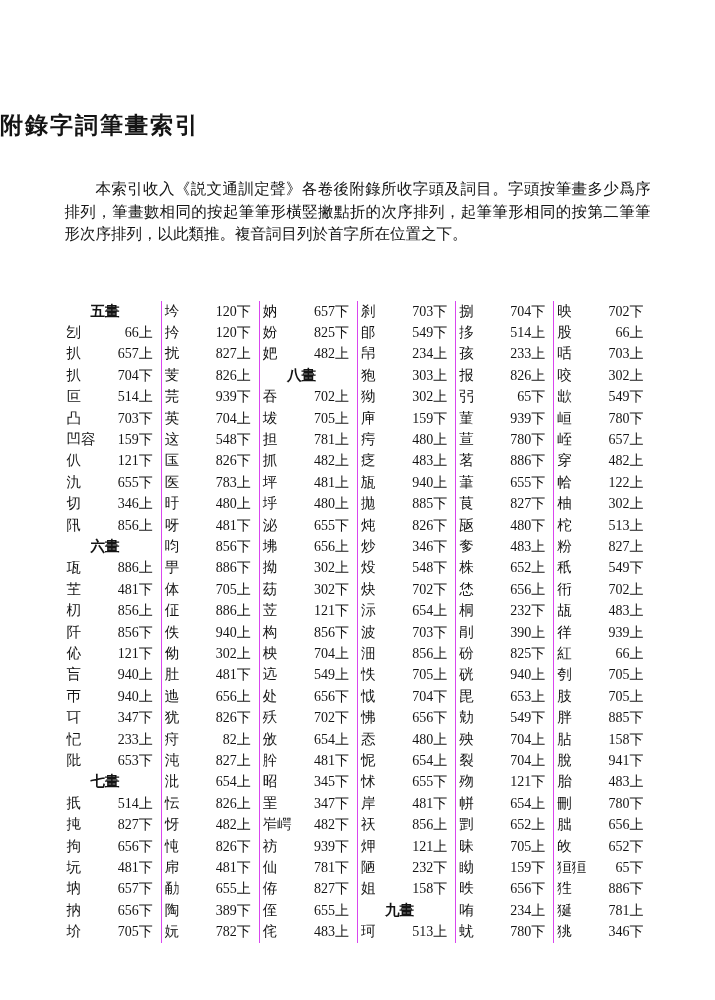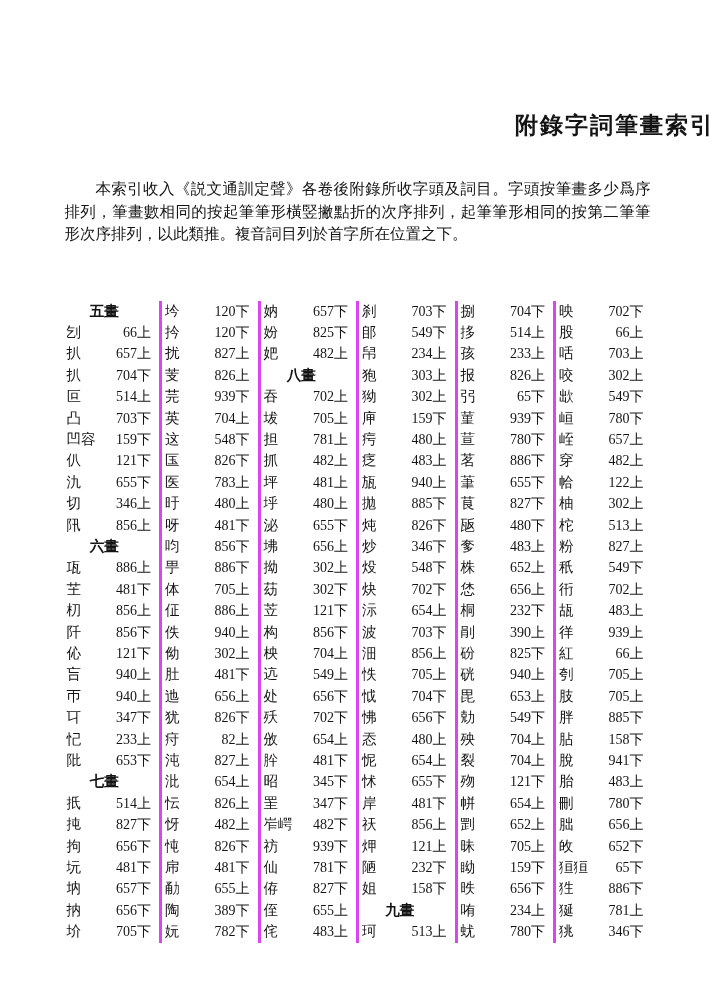--- a/index.html
+++ b/index.html
@@ -2,33 +2,33 @@
 <html><head>
 <meta charset="utf-8">
 <style>
   html,body{margin:0;padding:0;}
   body{
     width:715px;height:1000px;background:#ffffff;color:#141414;
     font-family:"Liberation Serif","DejaVu Serif",serif;
     position:relative;overflow:hidden;
   }
   .page-title{
-    margin:0;padding-top:110px;text-align:right;
+    margin:0;padding-top:110px;text-align:left;
     font-size:23px;font-weight:bold;letter-spacing:2px;
   }
   .intro{
     width:586px;margin:37px auto 12px;
     font-size:15.5px;line-height:22.5px;
     text-align:justify;text-indent:2em;
   }
   .index{
     display:flex;width:588px;margin:55px auto 0;
   }
   .col{
-    flex:1 1 0;min-width:0;border-right:3px solid #d946ef;
+    flex:1 1 0;min-width:0;border-right:1px solid #d946ef;
   }
   .col:last-child{border-right:none;}
   .row{
     display:flex;justify-content:space-between;align-items:baseline;
     line-height:21.4px;font-size:14.5px;
     padding:0 8px 0 3px;white-space:nowrap;
   }
   .row.header{justify-content:center;font-weight:bold;padding:0 14px 0 0;}
   .ch{letter-spacing:0px;}
   .pg{font-size:14px;}

